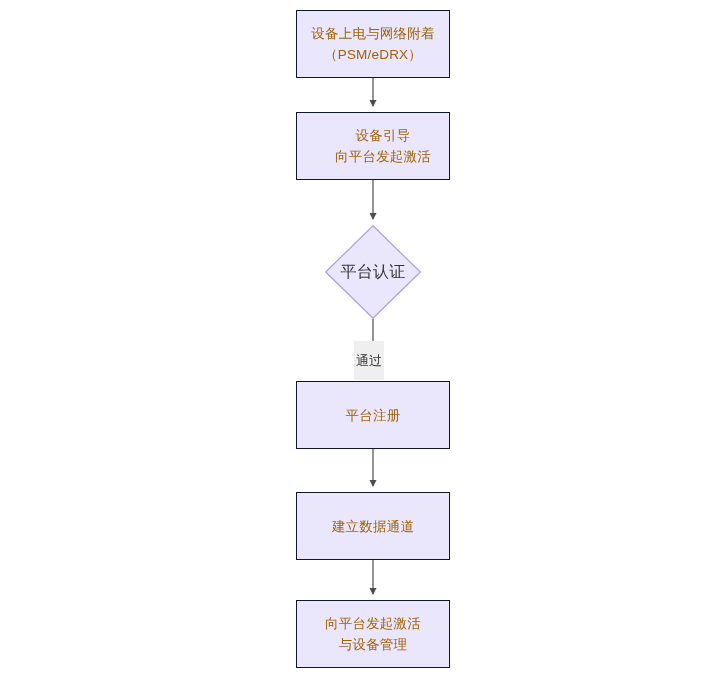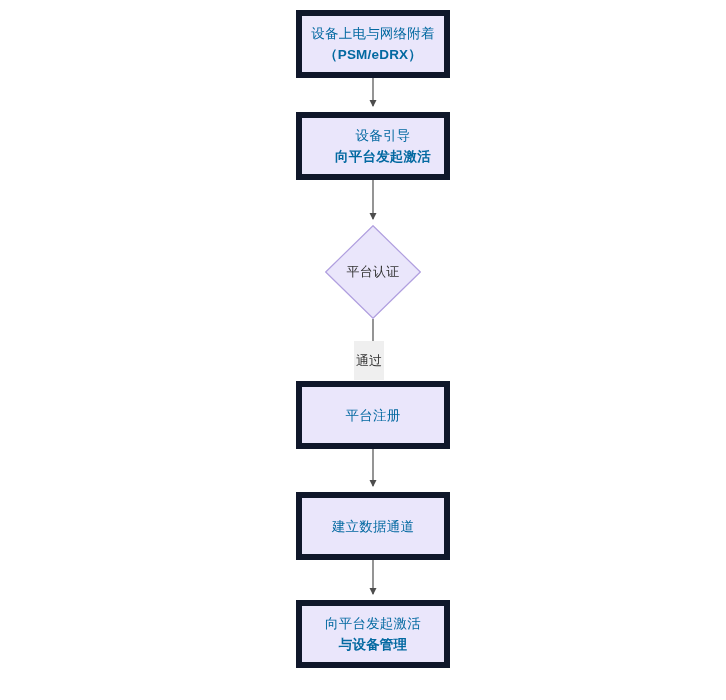--- a/index.html
+++ b/index.html
@@ -18,34 +18,33 @@
     position: absolute;
     left: 0;
     top: 0;
     width: 726px;
     height: 700px;
   }
   .node {
     position: absolute;
     box-sizing: border-box;
     background: #eae6fb;
-    border: 6px solid #0f172a;
+    border: 1px solid #0f172a;
     display: flex;
     flex-direction: column;
     align-items: center;
     justify-content: center;
-    color: #0369a1;
+    color: #a16207;
     font-size: 13.5px;
     line-height: 21px;
     text-align: center;
     letter-spacing: 0.2px;
   }
   .node .line2 {
     display: block;
-    font-weight: bold;
   }
   .diamond-wrap {
     position: absolute;
     width: 96px;
     height: 94px;
   }
   .diamond-shape {
     position: absolute;
     left: 0;
     top: 0;
@@ -55,21 +54,21 @@
   .diamond-label {
     position: absolute;
     left: 0;
     top: 0;
     width: 100%;
     height: 100%;
     display: flex;
     align-items: center;
     justify-content: center;
     color: #333333;
-    font-size: 13px;
+    font-size: 16px;
     line-height: 20px;
     text-align: center;
     letter-spacing: 0.2px;
   }
   .edge-label {
     position: absolute;
     background: #efefef;
     color: #333333;
     font-size: 13px;
     line-height: 17px;

